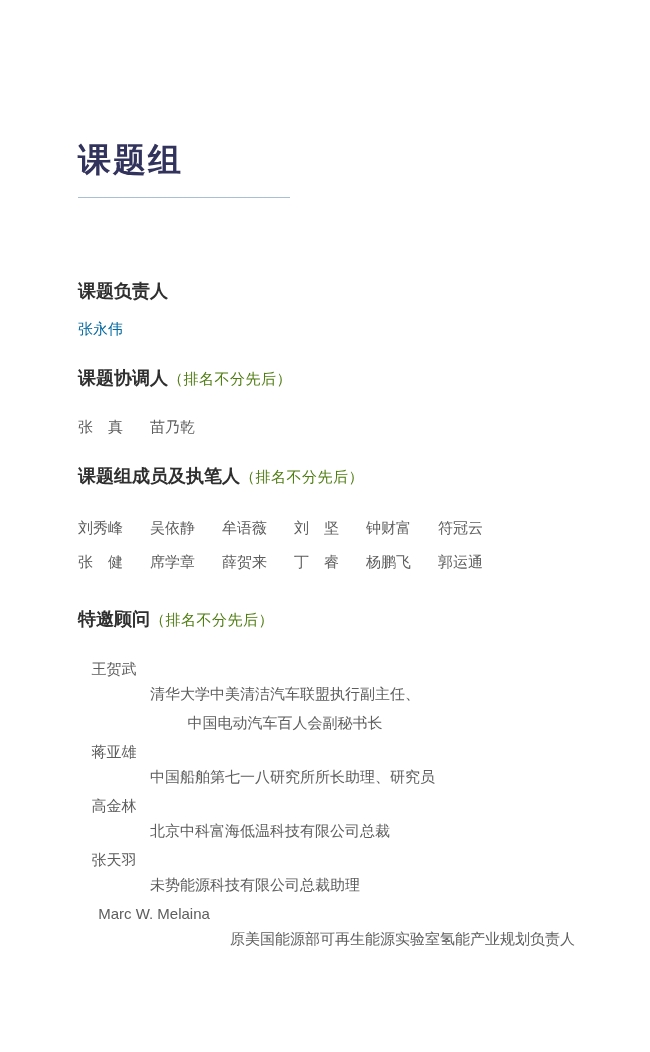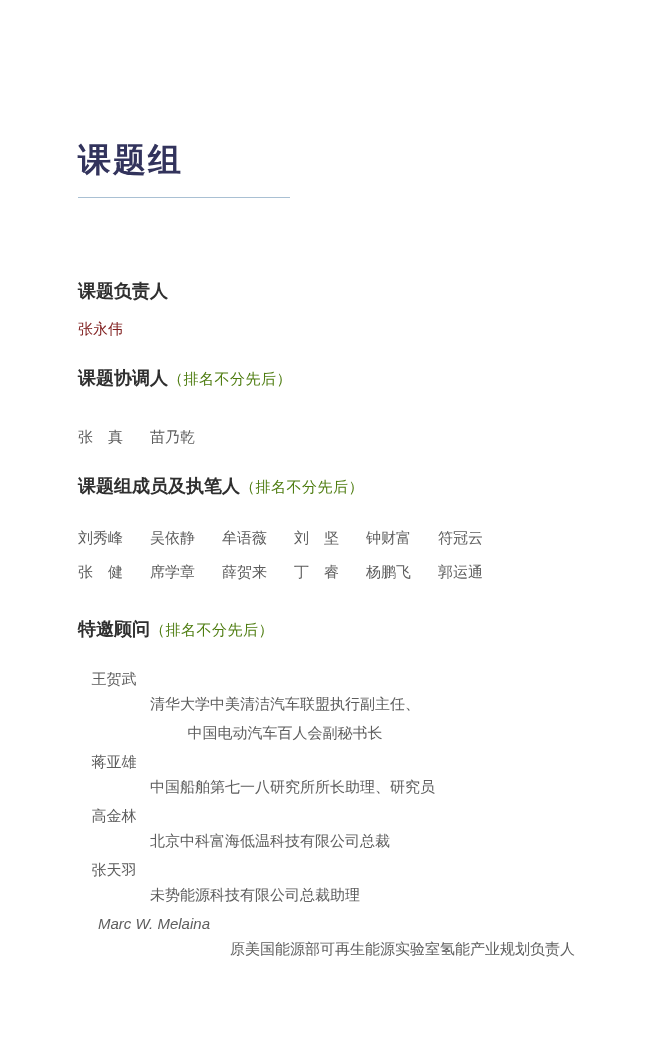--- a/index.html
+++ b/index.html
@@ -51,30 +51,30 @@
     letter-spacing: 0.5px;
   }
   .sec-leader   { margin-top: 83px; }
   .sec-coord    { margin-top: 29px; }
   .sec-members  { margin-top: 22px; }
   .sec-advisors { margin-top: 30px; }
   .body-line {
     margin-top: 17px;
     font-size: 15px;
     line-height: 20px;
-    color: #7f1d1d;
+    color: #0369a1;
   }
   .name-grid {
     display: flex;
     flex-wrap: nowrap;
     font-size: 15px;
     color: #5d5d5d;
   }
   .name-grid.first { margin-top: 24px; }
-  .name-grid.coord { margin-top: 31px; }
+  .name-grid.coord { margin-top: 21px; }
   .name-grid .cell {
     display: inline-block;
     width: 45px;
     margin-right: 27px;
     line-height: 34px;
     white-space: nowrap;
     overflow: visible;
   }
   .advisor-list {
     margin-top: 24px;
@@ -87,21 +87,20 @@
     text-align: center;
   }
   .adv-name {
     min-width: 72px;
     flex-shrink: 0;
     line-height: 29px;
     white-space: nowrap;
   }
   .advisor-row.wide-name .adv-name {
     min-width: 152px;
-    font-style: italic;
   }
   .adv-desc {
     line-height: 29px;
     white-space: nowrap;
     margin-top: 25px;
   }
 </style>
 </head>
 <body>
 

